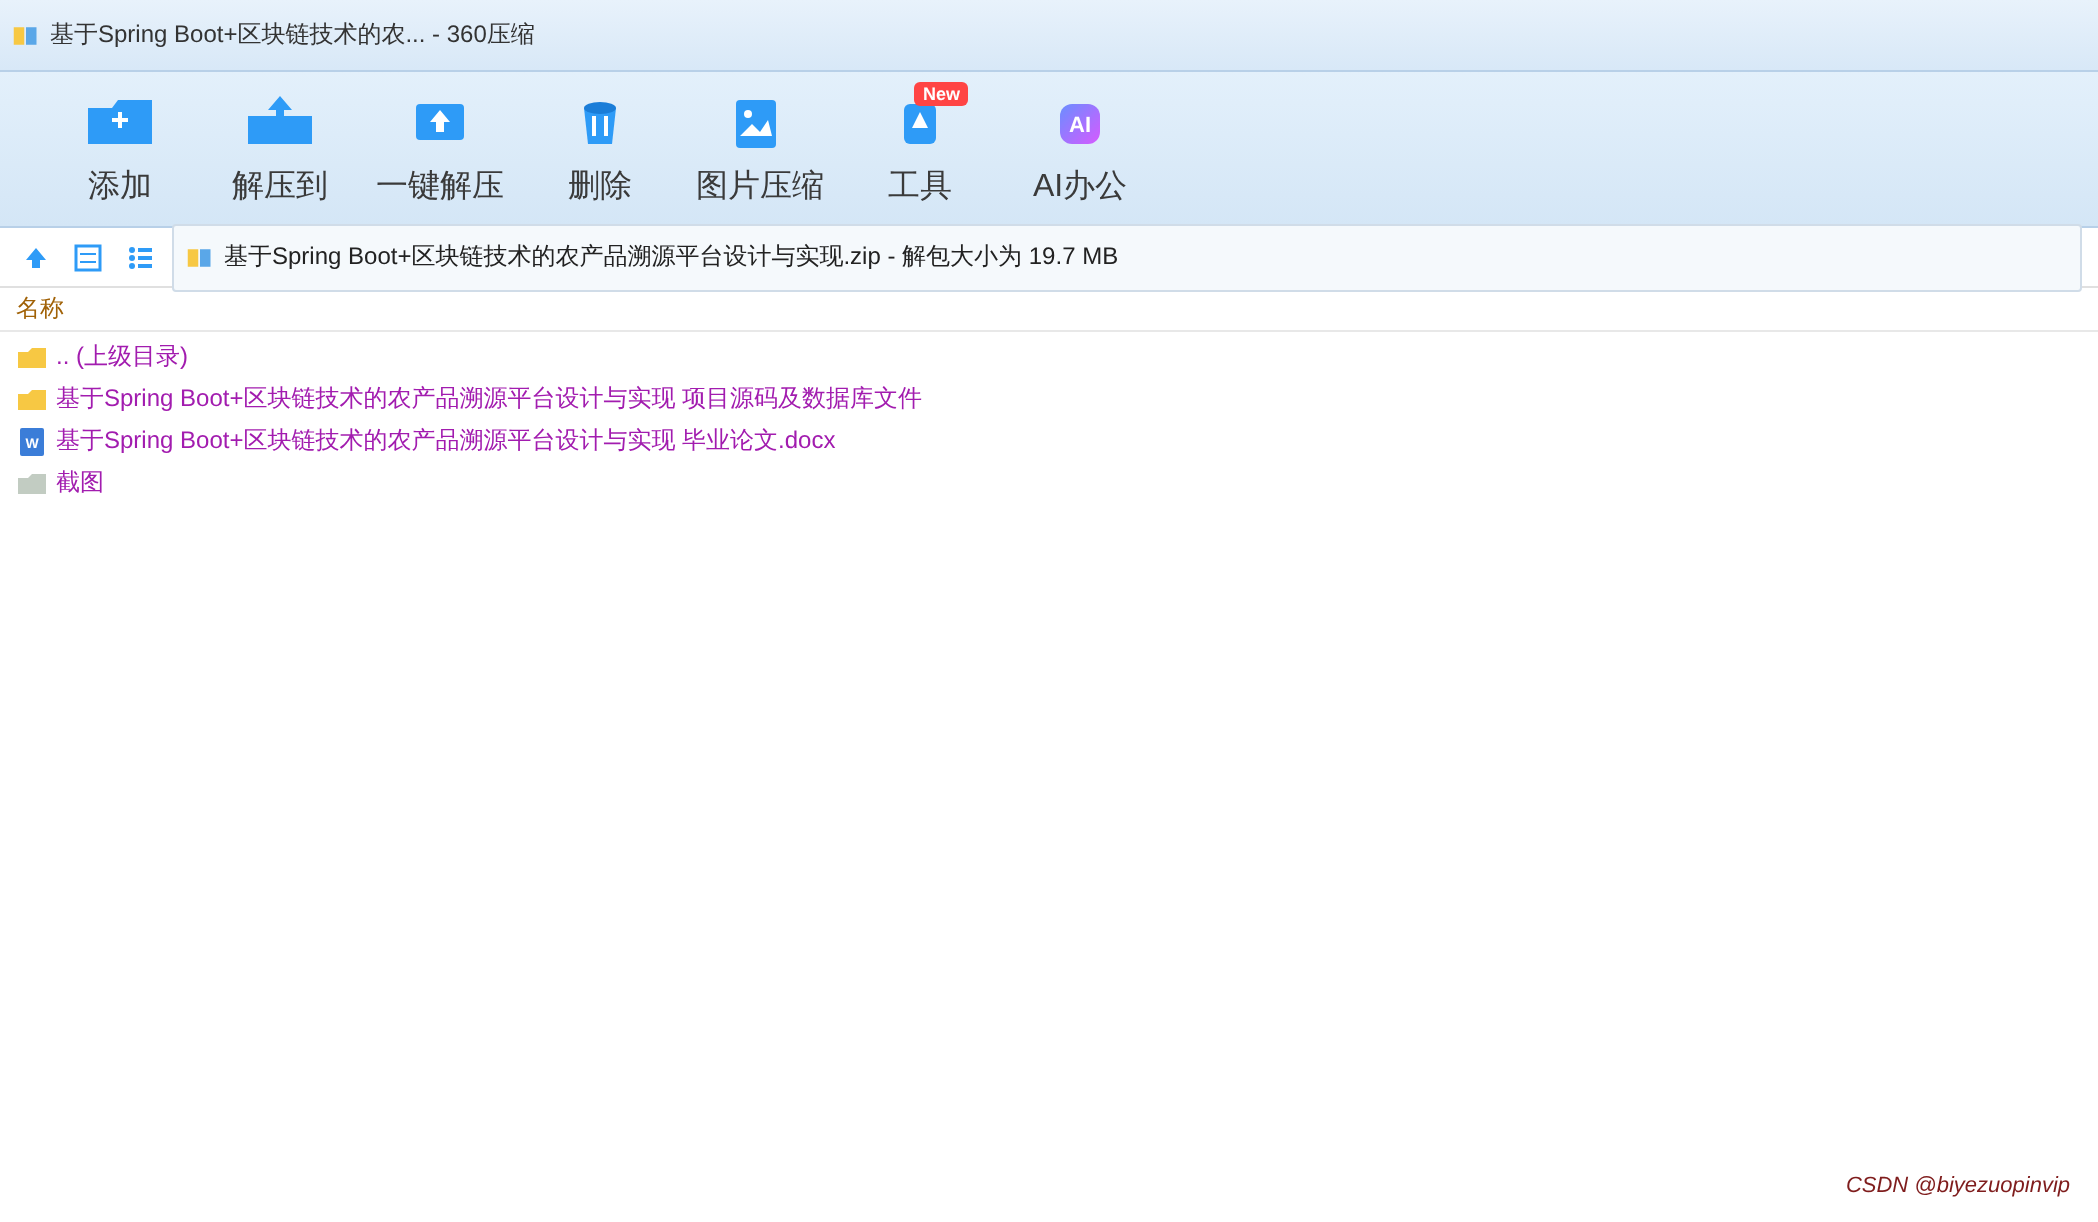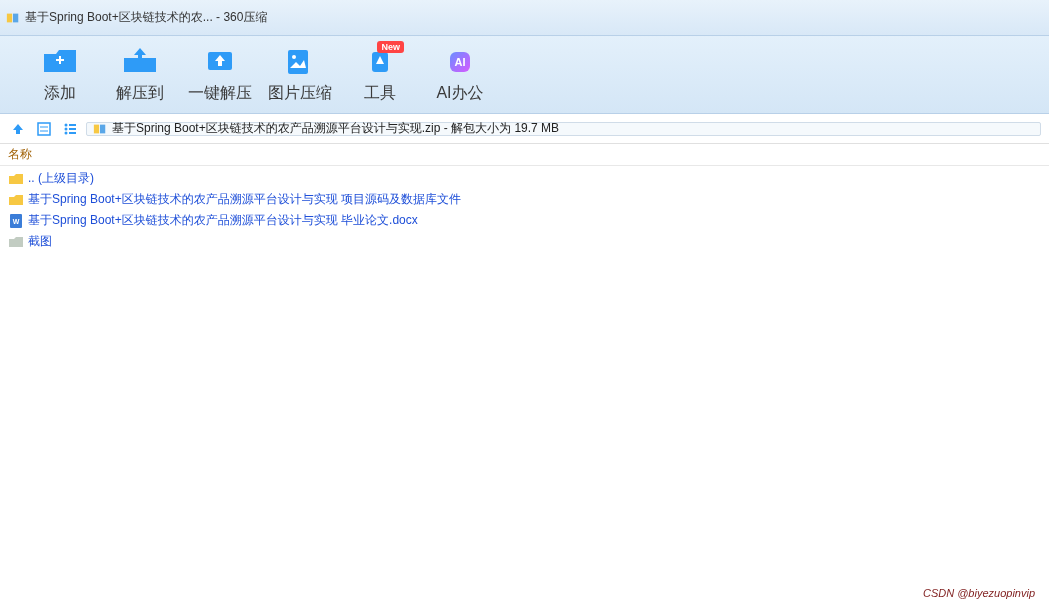--- a/index.html
+++ b/index.html
@@ -10,27 +10,27 @@
     .titlebar-icon svg { width: 14px; height: 14px; }
     
     .toolbar { height: 78px; background: linear-gradient(#e3f0fb, #d4e6f6); display: flex; align-items: center; padding: 0 20px; border-bottom: 1px solid #b8d0e8; }
     .tool-btn { display: flex; flex-direction: column; align-items: center; width: 80px; cursor: pointer; position: relative; }
     .tool-icon { width: 36px; height: 32px; display: flex; align-items: center; justify-content: flex-end; margin-bottom: 6px; }
     .tool-label { font-size: 16px; color: #3a3a3a; }
     .badge-new { position: absolute; top: -4px; right: 16px; background: #ff4444; color: #fff; font-size: 9px; padding: 1px 4px; border-radius: 3px; font-weight: bold; }
     
     .pathbar { height: 30px; background: #fff; display: flex; align-items: center; padding: 0 8px; gap: 6px; border-bottom: 1px solid #e0e0e0; }
     .nav-btn { width: 20px; height: 20px; display: flex; align-items: center; justify-content: center; cursor: pointer; }
-    .path-input { flex: 1; height: 14px; background: #f5f9fc; border: 1px solid #d0dce8; border-radius: 2px; display: flex; align-items: center; padding: 0 6px; font-size: 12px; color: #222; }
+    .path-input { flex: 1; height: 34px; background: #f5f9fc; border: 1px solid #d0dce8; border-radius: 2px; display: flex; align-items: center; padding: 0 6px; font-size: 12px; color: #222; }
     .path-icon { width: 14px; height: 14px; margin-right: 5px; }
     
     .header-row { height: 22px; background: #fff; border-bottom: 1px solid #e8e8e8; display: flex; align-items: center; padding: 0 8px; font-size: 12px; color: #a16207; }
     
     .file-list { padding: 2px 8px; }
-    .file-row { height: 21px; display: flex; align-items: center; font-size: 12px; color: #1d4ed8; cursor: pointer; }
+    .file-row { height: 21px; display: flex; align-items: center; font-size: 12px; color: #a21caf; cursor: pointer; }
     .file-icon { width: 16px; height: 16px; margin-right: 4px; display: flex; align-items: center; justify-content: center; }
     
     .watermark { position: absolute; bottom: 12px; right: 14px; color: #7f1d1d; font-size: 11px; font-style: italic; }
   </style>
 </head>
 <body>
 
 <div class="titlebar">
   <span class="titlebar-icon">
     <svg viewBox="0 0 16 16">
@@ -62,20 +62,31 @@
     <span class="tool-label">解压到</span>
   </div>
   <div class="tool-btn">
     <div class="tool-icon">
       <svg width="36" height="30" viewBox="0 0 36 30">
           <rect x="6" y="6" width="24" height="18" rx="2" fill="#2e9bf7"></rect>
           <path d="M18 9 L23 15 L20 15 L20 20 L16 20 L16 15 L13 15 Z" fill="#fff"></path>
         </svg>
     </div>
     <span class="tool-label">一键解压</span>
+  </div>
+  <div class="tool-btn">
+    <div class="tool-icon">
+      <svg width="36" height="30" viewBox="0 0 36 30">
+          <path d="M10 8 L26 8 L24 26 L12 26 Z" fill="#2e9bf7"></path>
+          <ellipse cx="18" cy="8" rx="8" ry="3" fill="#1a7dd8"></ellipse>
+          <rect x="14" y="12" width="2" height="10" fill="#fff"></rect>
+          <rect x="20" y="12" width="2" height="10" fill="#fff"></rect>
+        </svg>
+    </div>
+    <span class="tool-label">删除</span>
   </div>
   <div class="tool-btn">
     <div class="tool-icon">
       <svg width="36" height="30" viewBox="0 0 36 30">
           <rect x="6" y="4" width="20" height="24" rx="2" fill="#2e9bf7"></rect>
           <circle cx="12" cy="11" r="2" fill="#fff"></circle>
           <path d="M8 22 L14 16 L18 20 L22 14 L24 22 Z" fill="#fff"></path>
         </svg>
     </div>
     <span class="tool-label">图片压缩</span>

